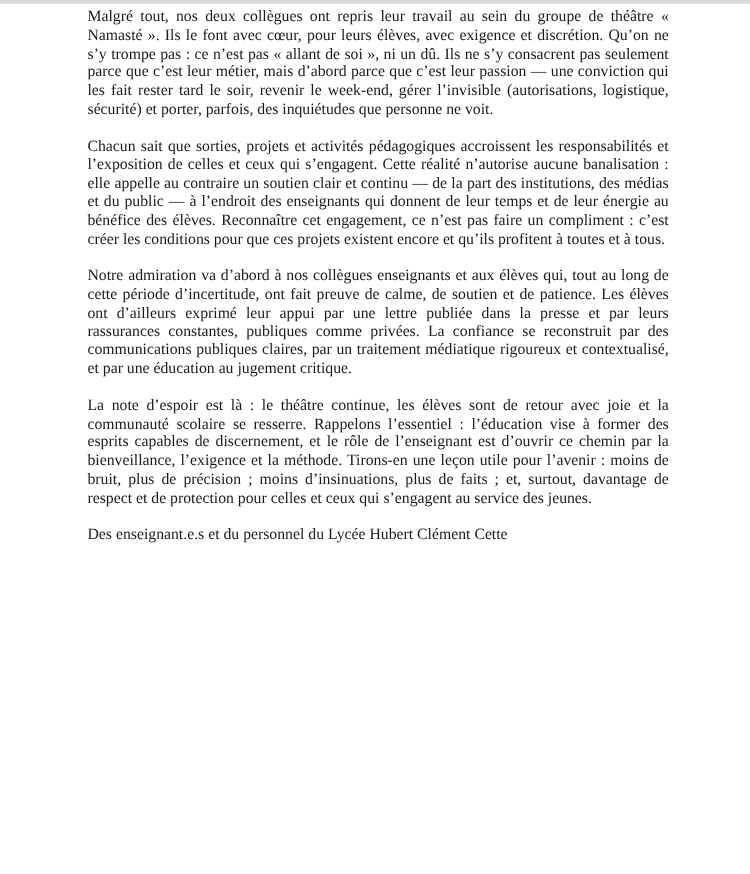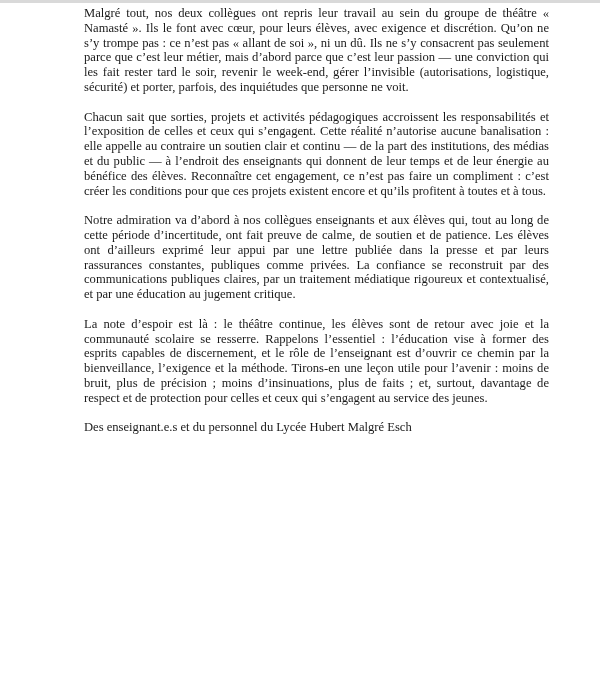--- a/index.html
+++ b/index.html
@@ -15,21 +15,21 @@
     }
     .top-rule {
       position: absolute;
       left: 0; top: 0;
       width: 600px;
       height: 3px;
       background: #d9d9d9;
     }
     .page {
       position: absolute;
-      left: 84px;
+      left: 70px;
       top: 6px;
       width: 465px;
       font-family: "Liberation Serif", "DejaVu Serif", serif;
       font-size: 12.6px;
       line-height: 14.8px;
       color: #1a1a1a;
     }
     .page p {
       margin: 0 0 14.8px 0;
       text-align: justify;
@@ -44,14 +44,14 @@
 </head>
 <body>
 
 <div class="top-rule"></div>
 
 <div class="page">
   <p>Malgré tout, nos deux collègues ont repris leur travail au sein du groupe de théâtre « Namasté ». Ils le font avec cœur, pour leurs élèves, avec exigence et discrétion. Qu’on ne s’y trompe pas : ce n’est pas « allant de soi », ni un dû. Ils ne s’y consacrent pas seulement parce que c’est leur métier, mais d’abord parce que c’est leur passion — une conviction qui les fait rester tard le soir, revenir le week-end, gérer l’invisible (autorisations, logistique, sécurité) et porter, parfois, des inquiétudes que personne ne voit.</p>
   <p>Chacun sait que sorties, projets et activités pédagogiques accroissent les responsabilités et l’exposition de celles et ceux qui s’engagent. Cette réalité n’autorise aucune banalisation : elle appelle au contraire un soutien clair et continu — de la part des institutions, des médias et du public — à l’endroit des enseignants qui donnent de leur temps et de leur énergie au bénéfice des élèves. Reconnaître cet engagement, ce n’est pas faire un compliment : c’est créer les conditions pour que ces projets existent encore et qu’ils profitent à toutes et à tous.</p>
   <p>Notre admiration va d’abord à nos collègues enseignants et aux élèves qui, tout au long de cette période d’incertitude, ont fait preuve de calme, de soutien et de patience. Les élèves ont d’ailleurs exprimé leur appui par une lettre publiée dans la presse et par leurs rassurances constantes, publiques comme privées. La confiance se reconstruit par des communications publiques claires, par un traitement médiatique rigoureux et contextualisé, et par une éducation au jugement critique.</p>
   <p>La note d’espoir est là : le théâtre continue, les élèves sont de retour avec joie et la communauté scolaire se resserre. Rappelons l’essentiel : l’éducation vise à former des esprits capables de discernement, et le rôle de l’enseignant est d’ouvrir ce chemin par la bienveillance, l’exigence et la méthode. Tirons-en une leçon utile pour l’avenir : moins de bruit, plus de précision ; moins d’insinuations, plus de faits ; et, surtout, davantage de respect et de protection pour celles et ceux qui s’engagent au service des jeunes.</p>
-  <p class="signature">Des enseignant.e.s et du personnel du Lycée Hubert Malgré Esch</p>
+  <p class="signature">Des enseignant.e.s et du personnel du Lycée Hubert Clément Cette</p>
 </div>
 
 </body></html>

